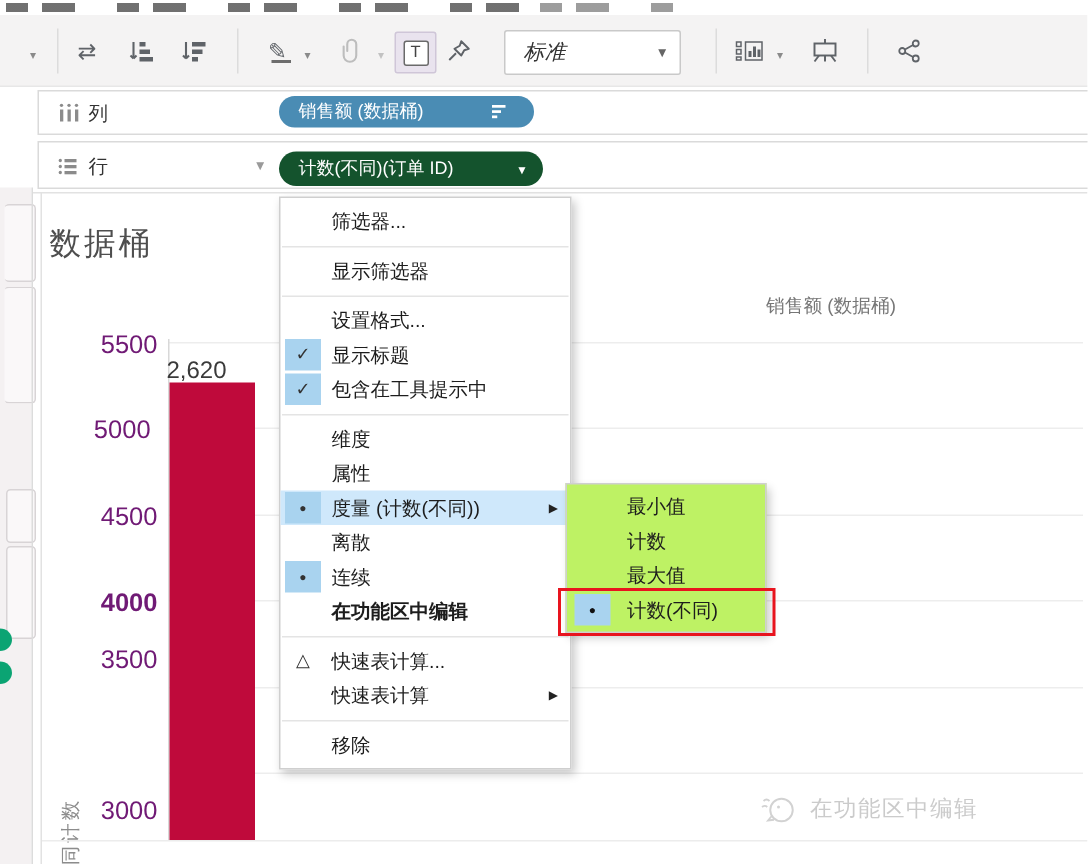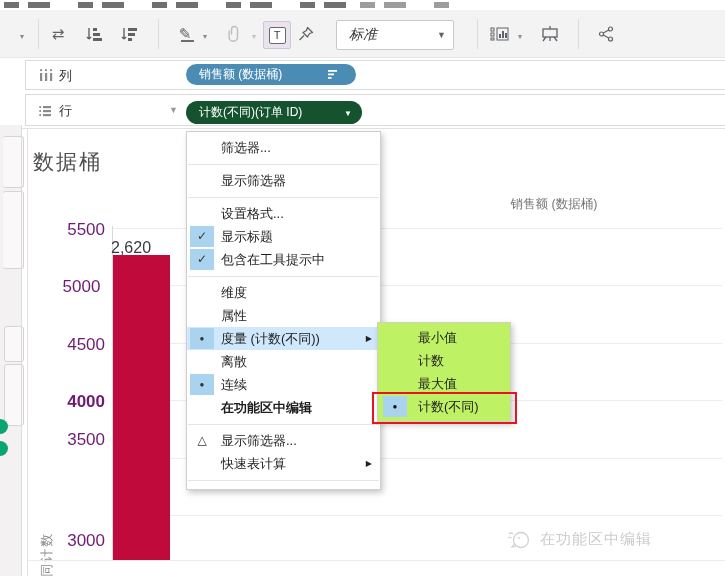--- a/index.html
+++ b/index.html
@@ -251,23 +251,24 @@
     <div class="mi"><span class="gut blue">✓</span><span>显示标题</span></div>
     <div class="mi"><span class="gut blue">✓</span><span>包含在工具提示中</span></div>
     <div class="msep"></div>
     <div class="mi"><span>维度</span></div>
     <div class="mi"><span>属性</span></div>
     <div class="mi hov"><span class="gut blue dot" style="font-size: 8px;">●</span><span>度量 (计数(不同))</span><span class="sub">▶</span></div>
     <div class="mi"><span>离散</span></div>
     <div class="mi"><span class="gut blue dot" style="font-size: 8px;">●</span><span>连续</span></div>
     <div class="mi bold"><span>在功能区中编辑</span></div>
     <div class="msep"></div>
-    <div class="mi"><span class="gut">△</span><span>显示筛选器...</span></div>
+    <div class="mi"><span class="gut">△</span><span>快速表计算...</span></div>
     <div class="mi"><span>快速表计算</span><span class="sub">▶</span></div>
     <div class="msep"></div>
+    <div class="mi"><span>移除</span></div>
   </div>
 
 <div class="submenu" id="ctx-submenu">
   <div class="redbox"></div>
 <div class="smi"><span>最小值</span></div>
     <div class="smi"><span>计数</span></div>
     <div class="smi"><span>最大值</span></div>
     <div class="smi"><span class="gut blue">●</span><span>计数(不同)</span></div>
   </div>
 

